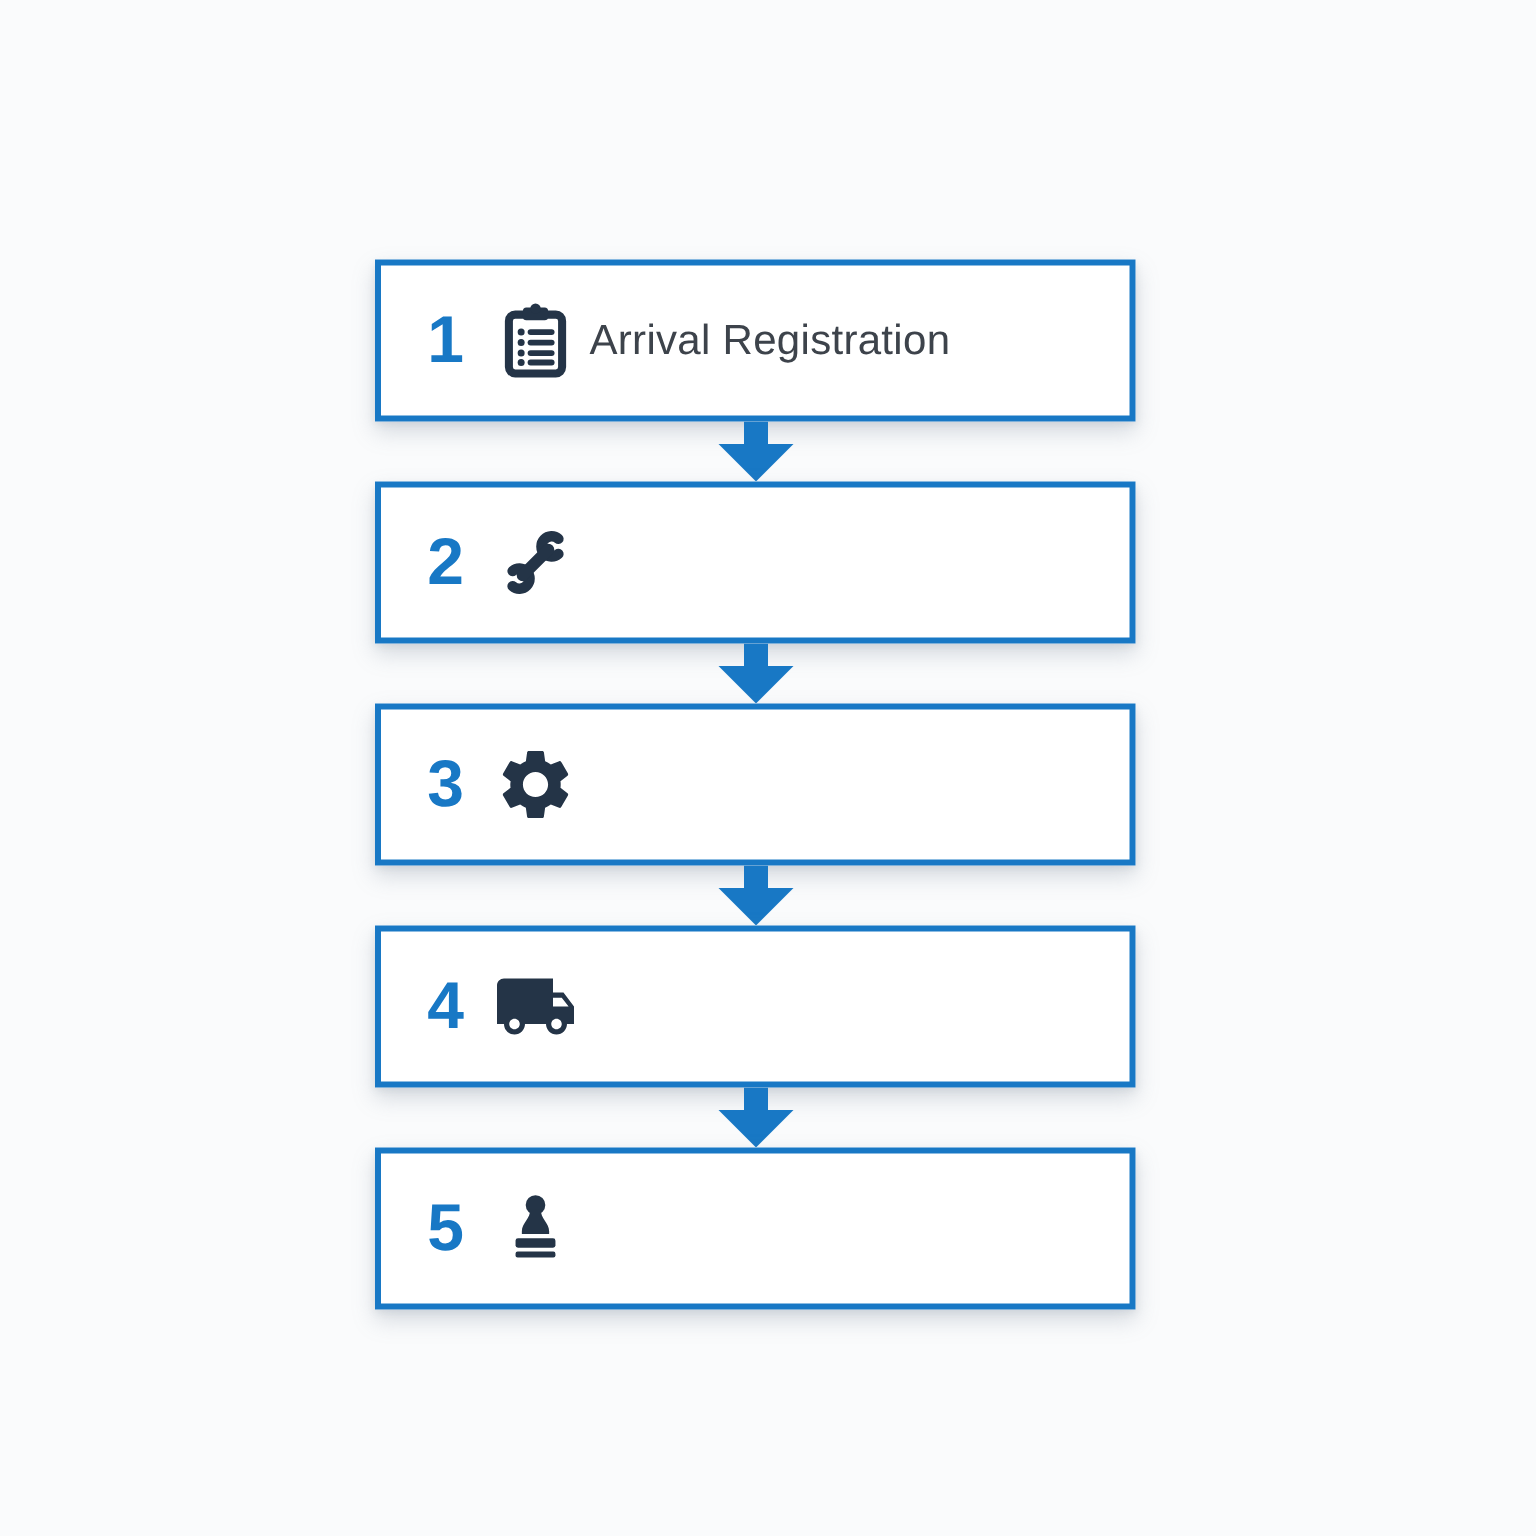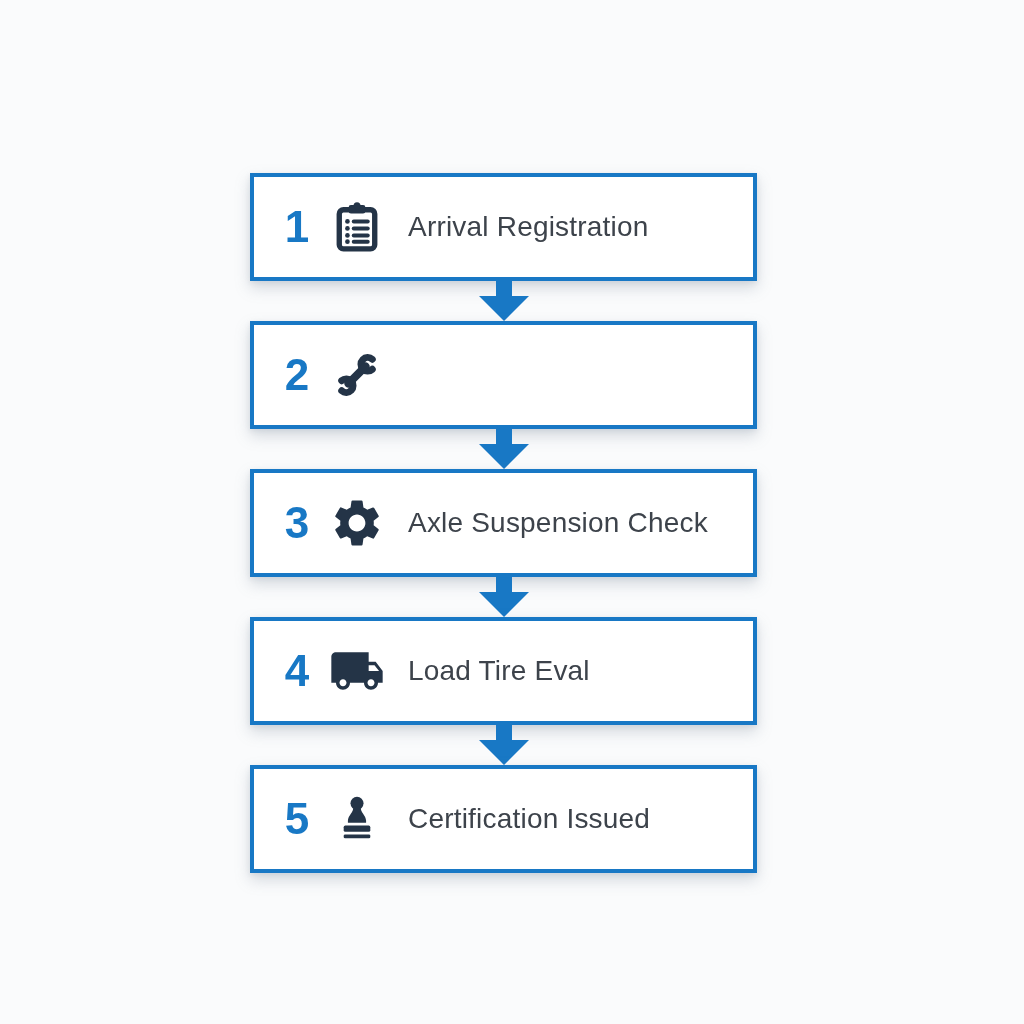--- a/index.html
+++ b/index.html
@@ -40,21 +40,21 @@
     width:58px;height:58px;
     margin-left:14px;
     display:flex;align-items:center;justify-content:center;
     flex:0 0 auto;
   }
   .step-icon svg{width:56px;height:56px;display:block;}
   .step-label{
     color:#3d434b;
     font-size:28px;
     font-weight:500;
-    margin-left:22px;
+    margin-left:7px;
     letter-spacing:0.2px;
     white-space:nowrap;
     text-align:center;
   }
   .connector{
     height:40px;width:56px;
     display:flex;align-items:center;justify-content:center;
     flex:0 0 auto;
   }
   .connector svg{width:56px;height:40px;display:block;}
@@ -114,52 +114,49 @@
         </svg>
     </div>
 
     <div class="step-box">
       <span class="step-number">3</span>
       <span class="step-icon">
         <svg viewBox="0 0 24 24">
           <path class="navy" d="M19.14 12.94c.04-.3.06-.61.06-.94 0-.32-.02-.64-.07-.94l2.03-1.58c.18-.14.23-.41.12-.61l-1.92-3.32c-.12-.22-.37-.29-.59-.22l-2.39.96c-.5-.38-1.03-.7-1.62-.94l-.36-2.54c-.04-.24-.24-.41-.48-.41h-3.84c-.24 0-.43.17-.47.41l-.36 2.54c-.59.24-1.13.57-1.62.94l-2.39-.96c-.22-.08-.47 0-.59.22L2.74 8.87c-.12.21-.08.47.12.61l2.03 1.58c-.05.3-.09.63-.09.94s.02.64.07.94l-2.03 1.58c-.18.14-.23.41-.12.61l1.92 3.32c.12.22.37.29.59.22l2.39-.96c.5.38 1.03.7 1.62.94l.36 2.54c.05.24.24.41.48.41h3.84c.24 0 .44-.17.47-.41l.36-2.54c.59-.24 1.13-.56 1.62-.94l2.39.96c.22.08.47 0 .59-.22l1.92-3.32c.12-.22.07-.47-.12-.61l-2.01-1.58zM12 15.6c-1.98 0-3.6-1.62-3.6-3.6s1.62-3.6 3.6-3.6 3.6 1.62 3.6 3.6-1.62 3.6-3.6 3.6z"></path>
         </svg>
       </span>
-      <span class="step-label">Axle Suspension Check</span>
     </div>
 
     <div class="connector">
       <svg viewBox="0 0 56 40">
           <path fill="#1878c5" d="M20 0 H36 V15 H53 L28 40 L3 15 H20 Z"></path>
         </svg>
     </div>
 
     <div class="step-box">
       <span class="step-number">4</span>
       <span class="step-icon">
         <svg viewBox="0 0 24 24">
           <path class="navy" d="M20 8h-3V4H3c-1.1 0-2 .9-2 2v11h2c0 1.66 1.34 3 3 3s3-1.34 3-3h6c0 1.66 1.34 3 3 3s3-1.34 3-3h2v-5l-3-4zM6 18.5c-.83 0-1.5-.67-1.5-1.5s.67-1.5 1.5-1.5 1.5.67 1.5 1.5-.67 1.5-1.5 1.5zm13.5-9l1.96 2.5H17V9.5h2.5zm-1.5 9c-.83 0-1.5-.67-1.5-1.5s.67-1.5 1.5-1.5 1.5.67 1.5 1.5-.67 1.5-1.5 1.5z"></path>
         </svg>
       </span>
-      <span class="step-label">Load Tire Eval</span>
     </div>
 
     <div class="connector">
       <svg viewBox="0 0 56 40">
           <path fill="#1878c5" d="M20 0 H36 V15 H53 L28 40 L3 15 H20 Z"></path>
         </svg>
     </div>
 
     <div class="step-box">
       <span class="step-number">5</span>
       <span class="step-icon">
         <svg viewBox="0 0 24 24">
           <circle class="navy" cx="12" cy="5.3" r="2.8"></circle>
           <path class="navy" d="M10.4 6.6 C10.7 9.2 8.1 10.3 8.1 12.8 L8.1 13.6 L15.9 13.6 L15.9 12.8 C15.9 10.3 13.3 9.2 13.6 6.6 Z"></path>
           <rect class="navy" x="6.3" y="14.8" width="11.4" height="2.7" rx="0.7"></rect>
           <rect class="navy" x="6.3" y="18.6" width="11.4" height="1.7" rx="0.6"></rect>
         </svg>
       </span>
-      <span class="step-label">Certification Issued</span>
     </div>
 
   </div>
 </div>
 
 </body></html>

